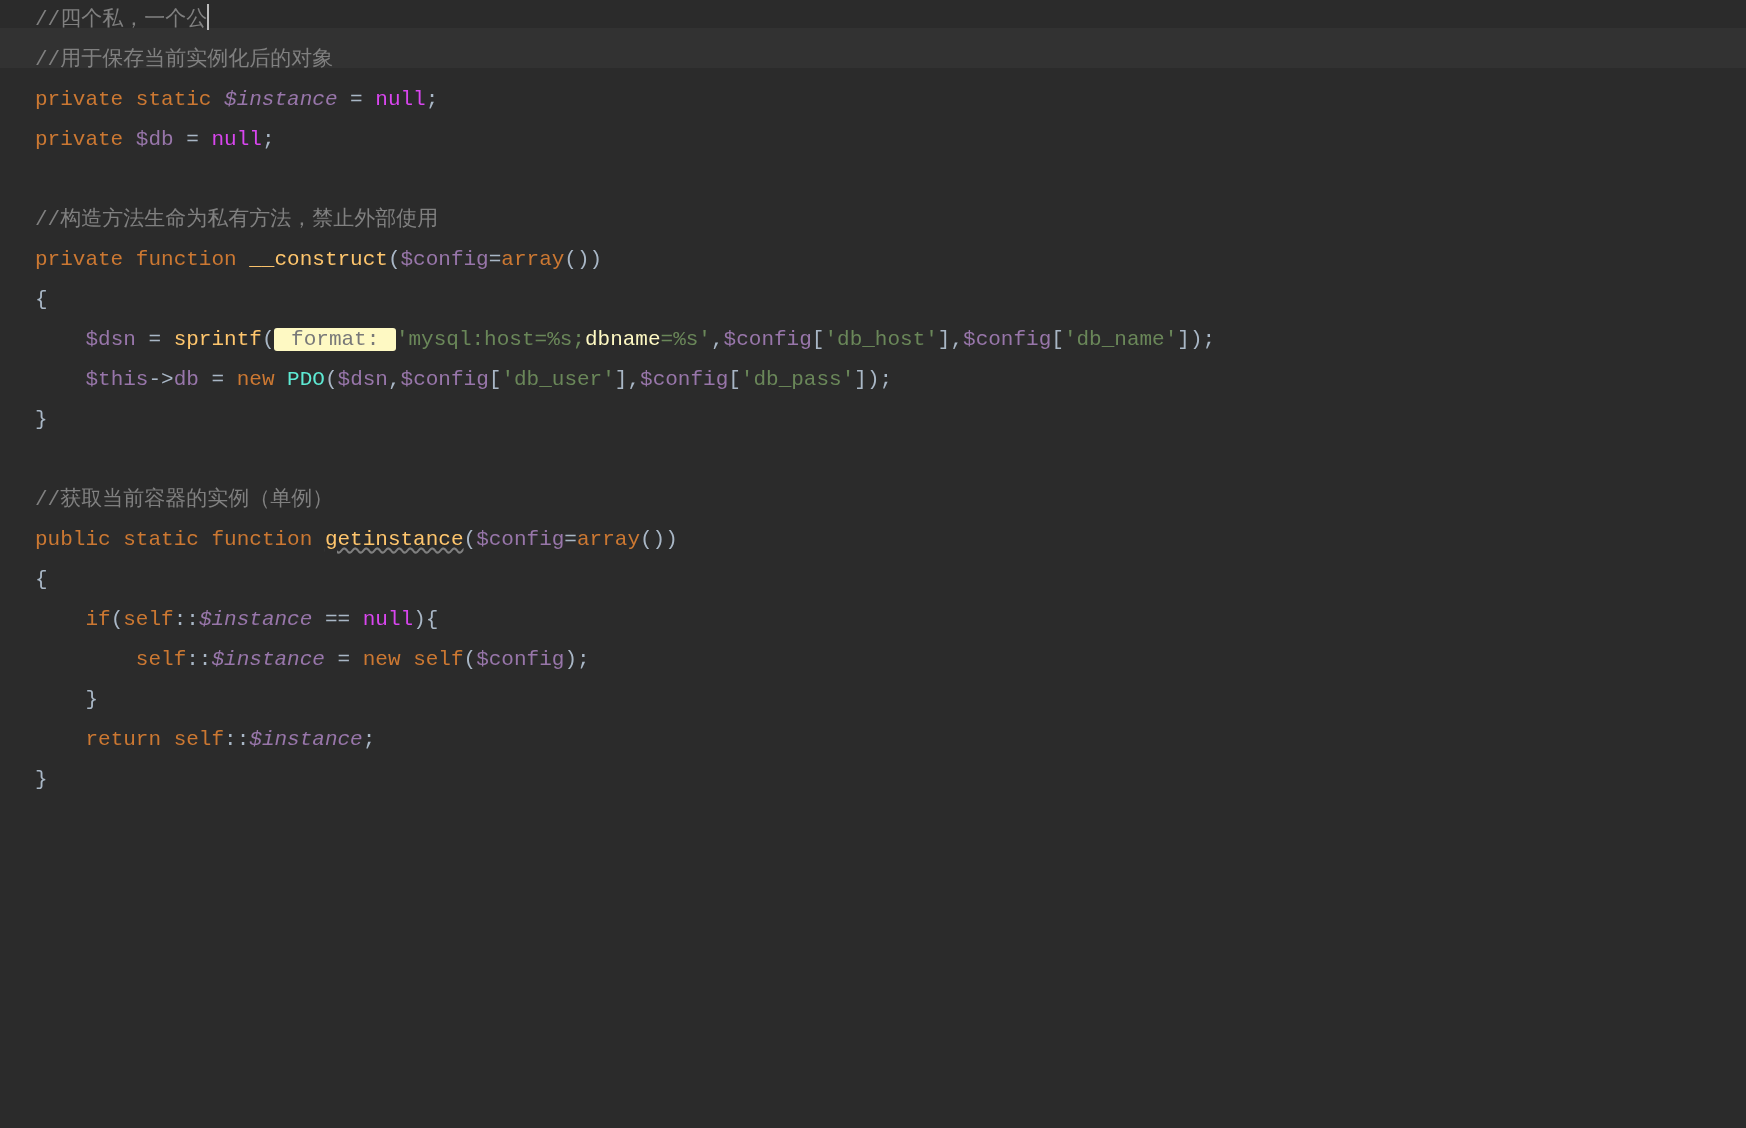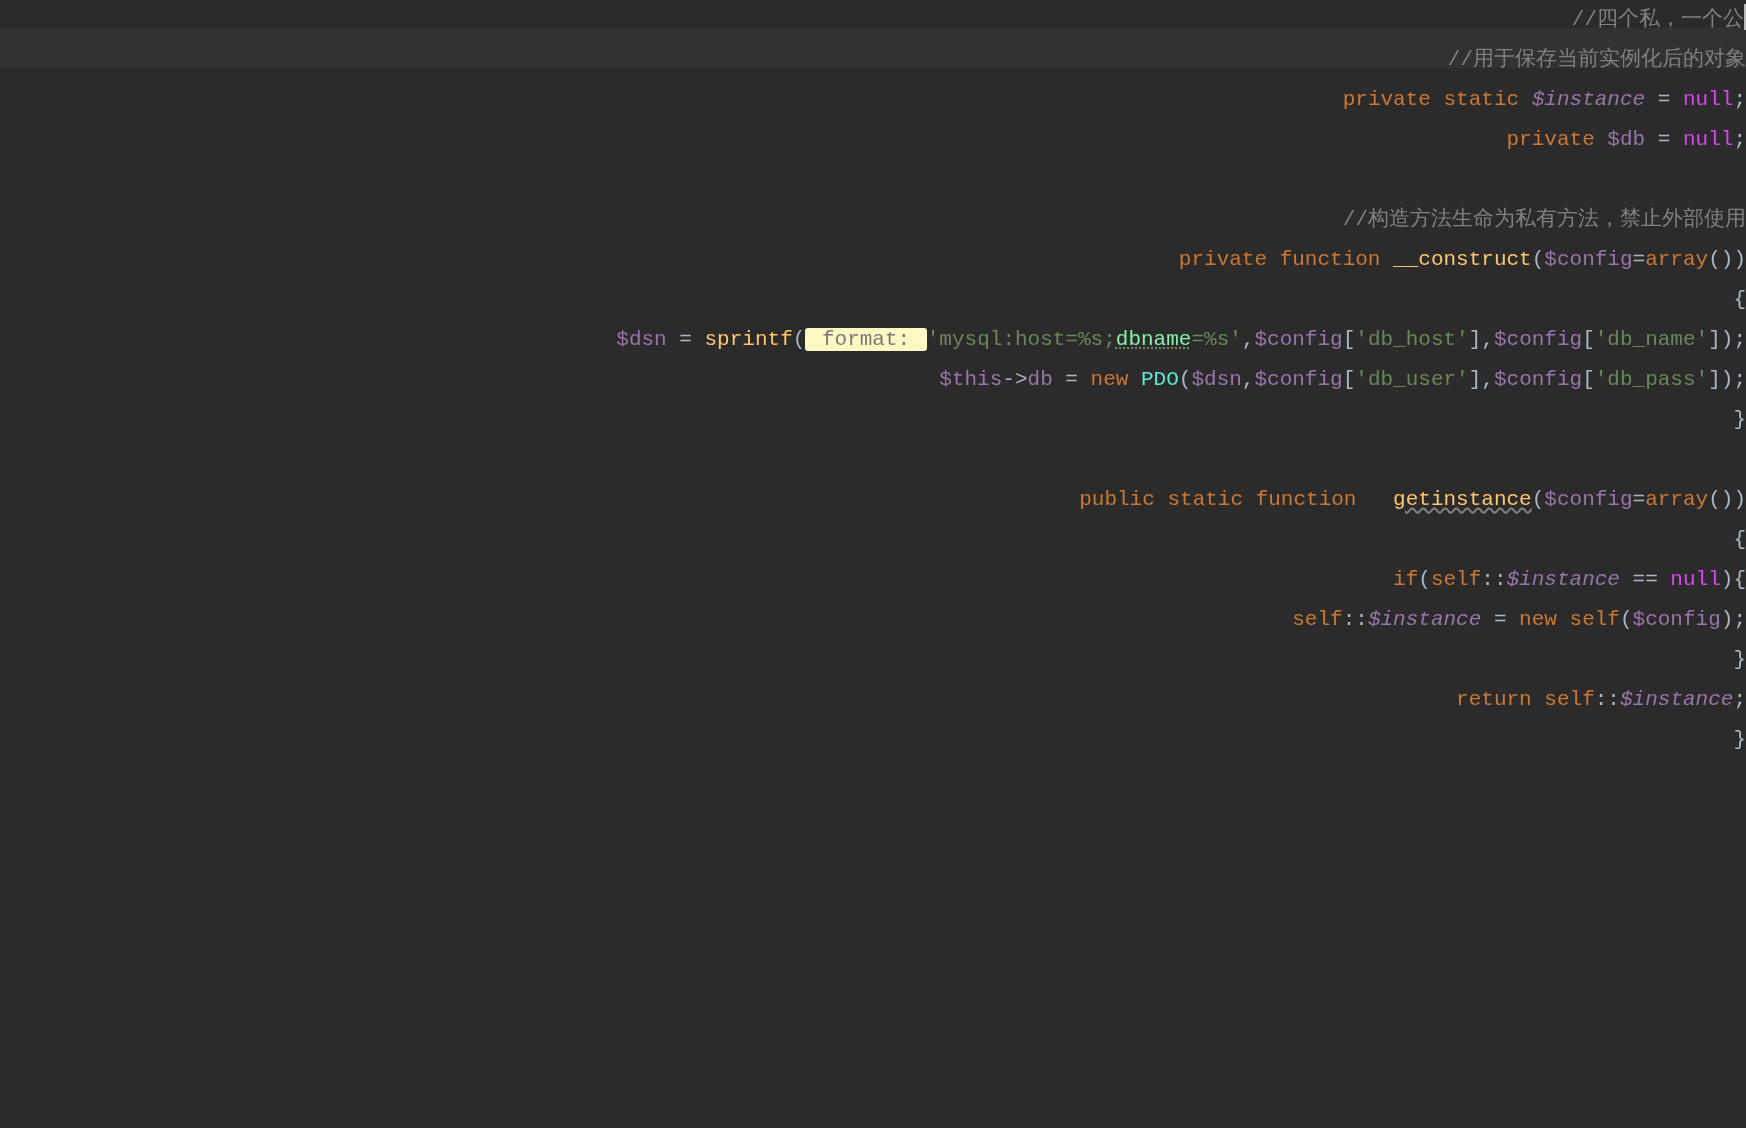--- a/index.html
+++ b/index.html
@@ -27,43 +27,42 @@
       right: 0;
       height: 40px;
       top: 28px;
       z-index: 0;
     }
     .code-line {
       position: relative;
       z-index: 1;
       white-space: pre;
       min-height: 40px;
-      text-align: right;
     }
     .cursor {
       display: inline-block;
       width: 2px;
       height: 26px;
       background-color: #bbbbbb;
       vertical-align: middle;
       margin-bottom: 4px;
     }
     .comment { color: #808080; }
     .keyword { color: #cc7832; }
     .variable-italic { color: #9876aa; font-style: italic; }
     .variable { color: #9876aa; }
     .assign { color: #a9b7c6; }
     .null { color: #d946ef; }
     .semi { color: #a9b7c6; }
     .func-name { color: #ffc66d; }
-    .func-name-underline { color: #ffc66d; text-decoration: underline; text-decoration-style: wavy; text-decoration-color: #808080; margin-left: 24px; }
+    .func-name-underline { color: #ffc66d; text-decoration: underline; text-decoration-style: wavy; text-decoration-color: #808080; }
     .paren { color: #a9b7c6; }
     .brace { color: #a9b7c6; }
     .string { color: #6a8759; }
-    .string-underline { color: #86efac; text-decoration: underline; text-decoration-style: dotted; text-decoration-color: #6a8759; }
+    .string-underline { color: #fef9c3; text-decoration-style: dotted; text-decoration-color: #6a8759; }
     .hint { color: #787878; background-color: #fef9c3; border-radius: 3px; padding: 0 4px; }
     .class-name { color: #5eead4; }
     .blank-line { height: 40px; }
   </style>
 </head>
 <body>
 
 <div class="editor">
   <div class="active-line"></div>
 
@@ -85,20 +84,21 @@
   <div class="code-line"><span class="brace">{</span></div>
 
   <div class="code-line">    <span class="variable">$dsn</span><span class="assign"> = </span><span class="func-name">sprintf</span><span class="paren">(</span><span class="hint"> format: </span><span class="string">'mysql:host=%s;</span><span class="string-underline">dbname</span><span class="string">=%s'</span><span class="paren">,</span><span class="variable">$config</span><span class="paren">[</span><span class="string">'db_host'</span><span class="paren">]</span><span class="paren">,</span><span class="variable">$config</span><span class="paren">[</span><span class="string">'db_name'</span><span class="paren">])</span><span class="semi">;</span></div>
 
   <div class="code-line">    <span class="variable">$this</span><span class="assign">-&gt;</span><span class="variable">db</span><span class="assign"> = </span><span class="keyword">new</span> <span class="class-name">PDO</span><span class="paren">(</span><span class="variable">$dsn</span><span class="paren">,</span><span class="variable">$config</span><span class="paren">[</span><span class="string">'db_user'</span><span class="paren">]</span><span class="paren">,</span><span class="variable">$config</span><span class="paren">[</span><span class="string">'db_pass'</span><span class="paren">])</span><span class="semi">;</span></div>
 
   <div class="code-line"><span class="brace">}</span></div>
 
   <div class="blank-line"></div>
 
+  <div class="code-line"><span class="comment">//获取当前容器的实例（单例）</span></div>
 
   <div class="code-line"><span class="keyword">public</span> <span class="keyword">static</span> <span class="keyword">function</span> <span class="func-name-underline">getinstance</span><span class="paren">(</span><span class="variable">$config</span><span class="assign">=</span><span class="keyword">array</span><span class="paren">()</span><span class="paren">)</span></div>
 
   <div class="code-line"><span class="brace">{</span></div>
 
   <div class="code-line">    <span class="keyword">if</span><span class="paren">(</span><span class="keyword">self</span><span class="assign">::</span><span class="variable-italic">$instance</span><span class="assign"> == </span><span class="null">null</span><span class="paren">)</span><span class="brace">{</span></div>
 
   <div class="code-line">        <span class="keyword">self</span><span class="assign">::</span><span class="variable-italic">$instance</span><span class="assign"> = </span><span class="keyword">new</span> <span class="keyword">self</span><span class="paren">(</span><span class="variable">$config</span><span class="paren">)</span><span class="semi">;</span></div>
 
   <div class="code-line">    <span class="brace">}</span></div>

